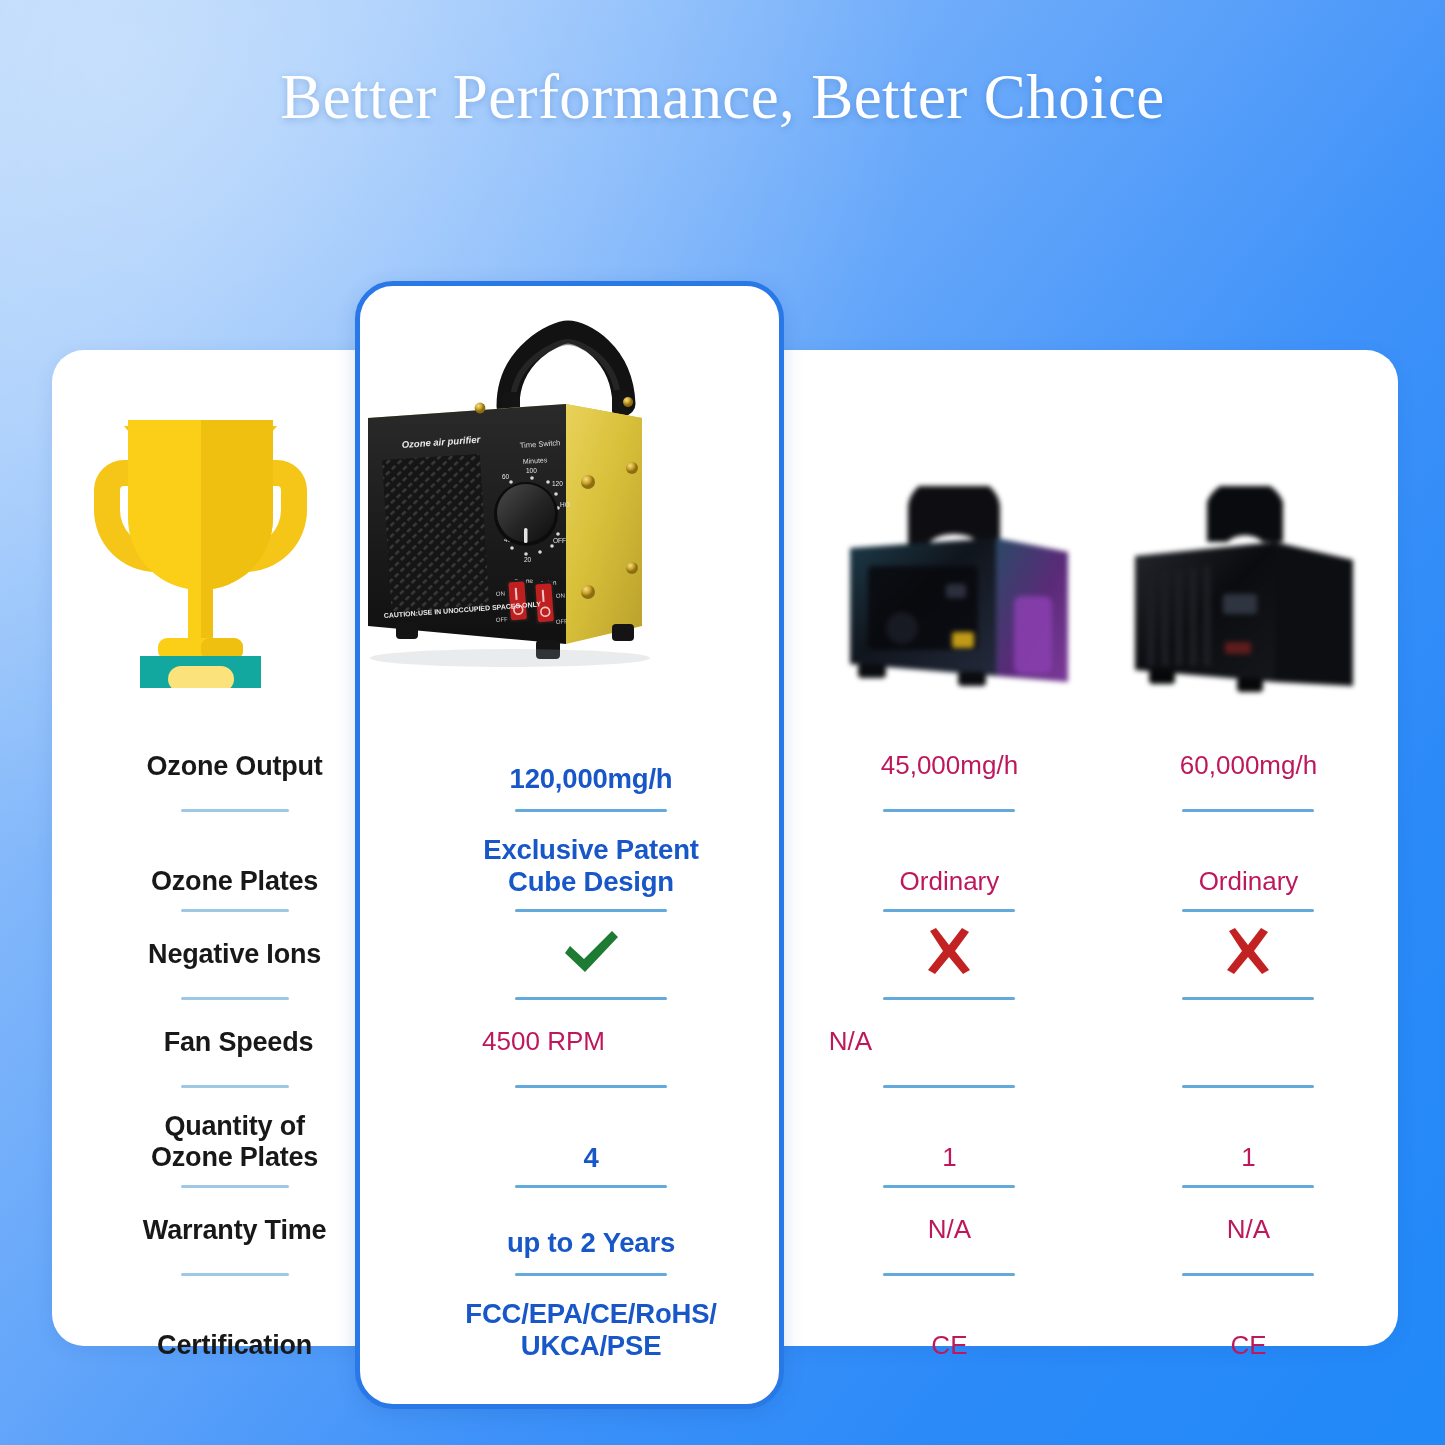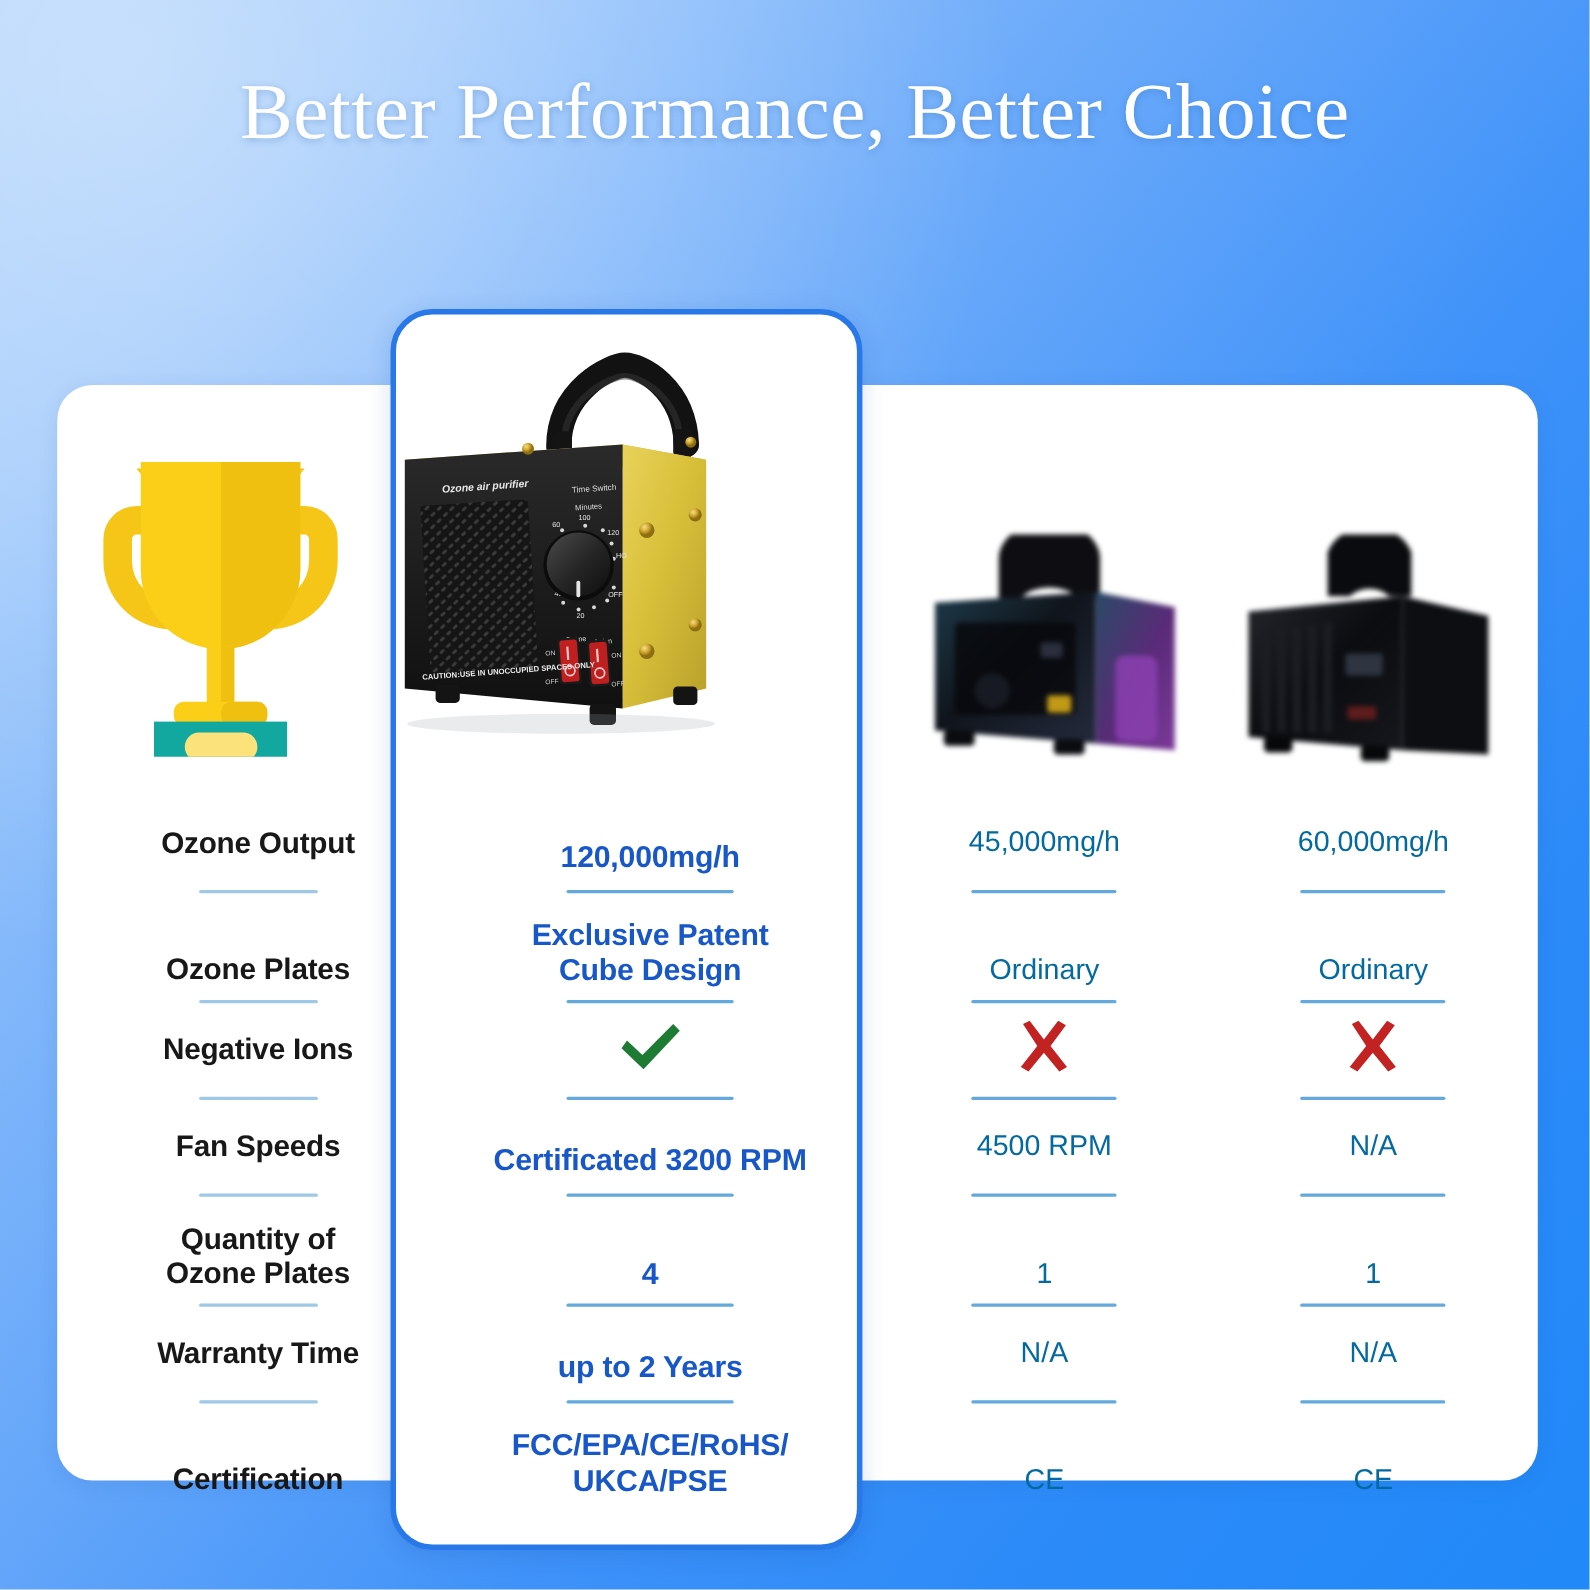--- a/index.html
+++ b/index.html
@@ -19,21 +19,21 @@
   }
 
   
   .title {
     position: absolute;
     top: 63px;
     left: 0;
     width: 1445px;
     text-align: center;
     font-family: "Liberation Serif", "DejaVu Serif", serif;
-    font-size: 72px;
+    font-size: 63px;
     line-height: 1.08;
     color: #ffffff;
     letter-spacing: 0.4px;
     text-shadow: 0 2px 7px rgba(30,90,170,0.30);
     white-space: nowrap;
   }
 
   
   .card {
     position: absolute;
@@ -132,21 +132,21 @@
   .main-text {
     font-size: 27.5px;
     font-weight: bold;
     color: #1757c8;
     letter-spacing: -0.2px;
     margin-top: 25px;
   }
   .comp-text {
     font-size: 26px;
     font-weight: normal;
-    color: #0369a1;
+    color: #be185d;
   }
 
   
   .rule {
     height: 26px;
     display: flex;
     align-items: center;
     justify-content: center;
   }
   .rule i {
@@ -466,23 +466,20 @@
       </div>
     <div class="cell col-c2 rule rule-comp">
         <i></i>
       </div>
   </div>
 
   <div class="row">
     <div class="cell col-label r-h-1">
       <div class="cell-text label-text">Fan Speeds</div>
     </div>
-    <div class="cell col-main r-h-1">
-      <div class="cell-text main-text">Certificated 3200 RPM</div>
-    </div>
     <div class="cell col-c1 r-h-1">
       <div class="cell-text comp-text">4500 RPM</div>
     </div>
     <div class="cell col-c2 r-h-1">
       <div class="cell-text comp-text">N/A</div>
     </div>
   </div>
   <div class="row">
     <div class="cell col-label rule rule-label">
         <i></i>

